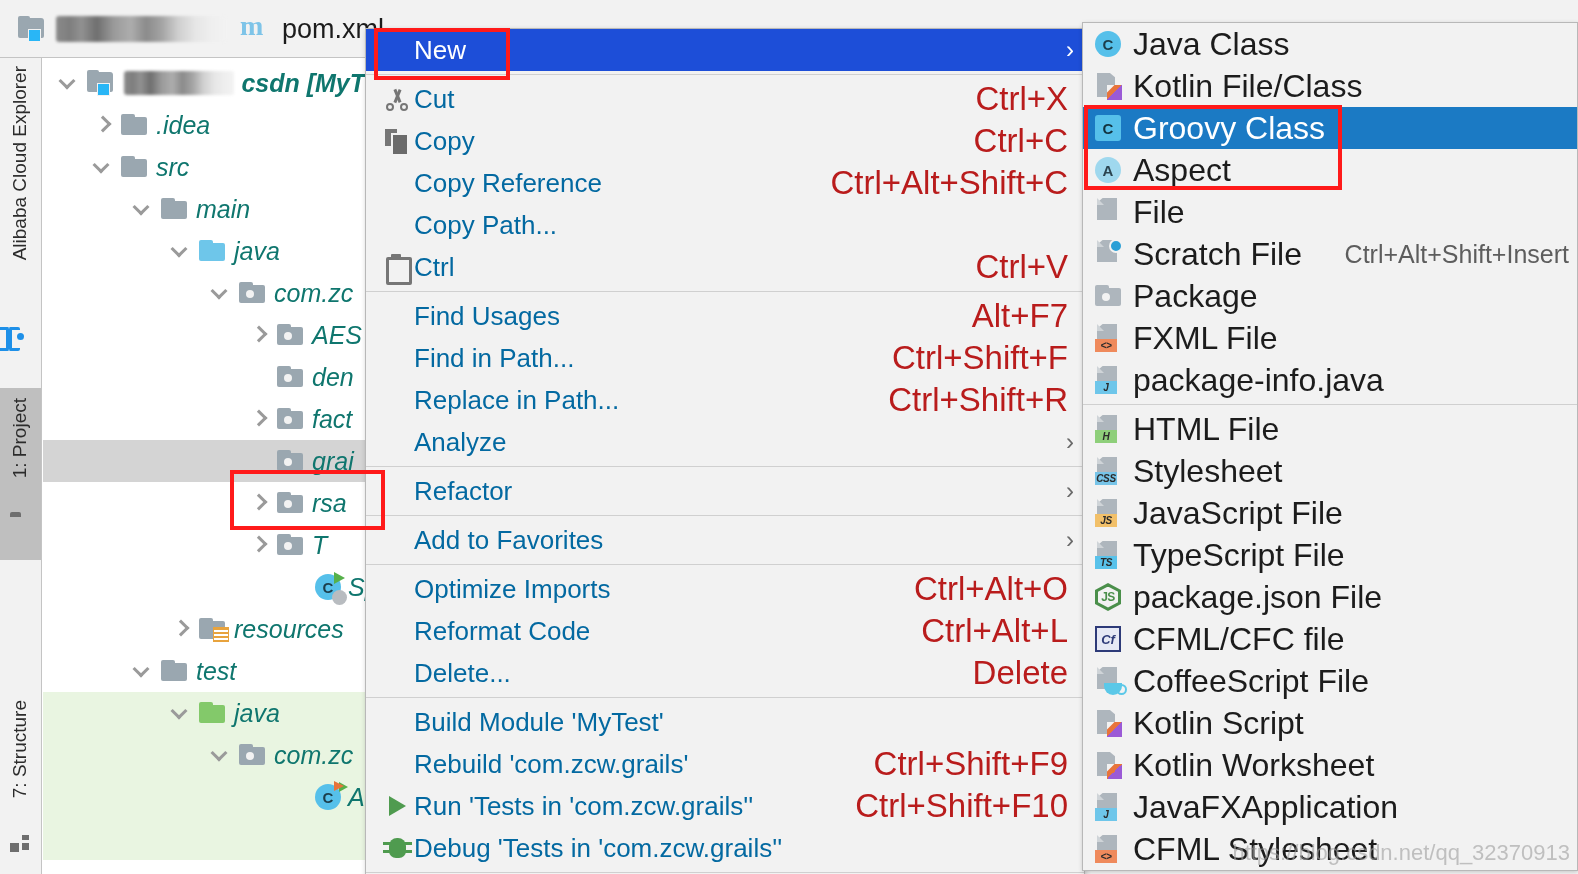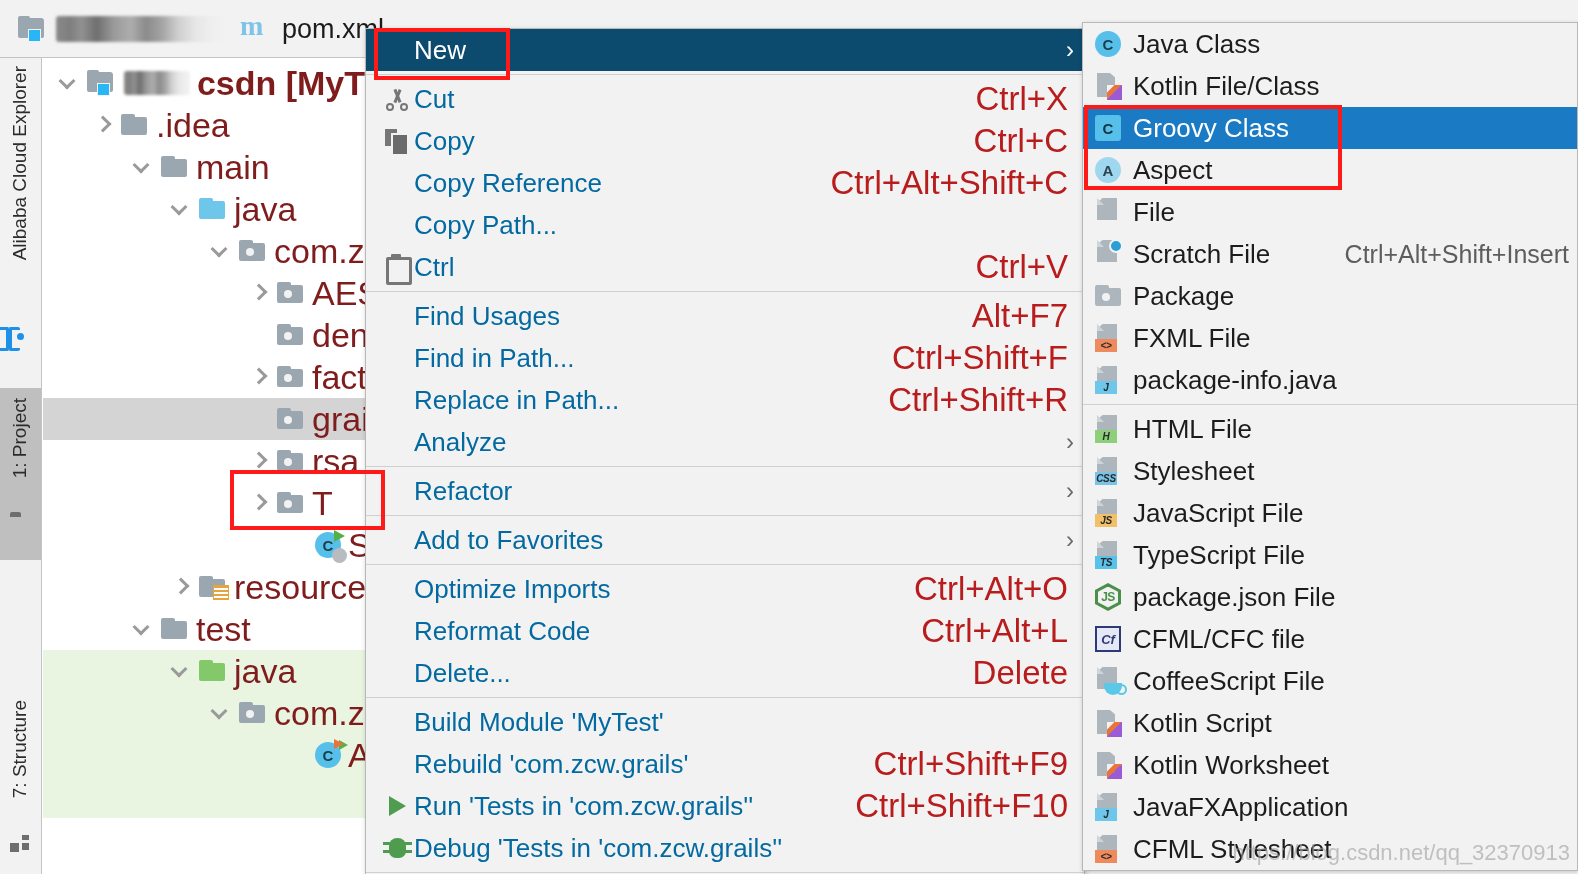--- a/index.html
+++ b/index.html
@@ -157,21 +157,21 @@
     position:absolute; left:7px; top:8px; width:8px; height:8px;
     background:#f2f2f2; border-radius:50%;
   }
   .fld.res:after {
     content:""; position:absolute; left:14px; top:9px; width:14px; height:13px;
     background:
       linear-gradient(#e8a33d 0 2px, transparent 2px 4px) 0 0/100% 4px repeat-y,
       #ffffff;
     border:1px solid #e8a33d;
   }
-  .lbl { font-size: 34px; color: #7f1d1d; }
+  .lbl { font-size: 25px; color: #0f766e; font-style: italic; }
   .lbl.bold { font-weight: 700; }
 
   .cls-ico {
     width: 26px; height: 26px; border-radius:50%; background:#56c0ea;
     color:#1c3d4a; font-size:15px; font-weight:700; display:flex;
     align-items:center; justify-content:center; flex:0 0 auto; position:relative;
   }
   .cls-ico.spring:after {
     content:""; position:absolute; right:-4px; top:-2px;
     width:0;height:0; border-left: 11px solid #56b04a;
@@ -218,21 +218,21 @@
     position: absolute; left: 365px; top: 28px; width: 720px;
     background: #f2f2f2;
     border: 1px solid #b8b8b8;
     box-shadow: 1px 2px 5px rgba(0,0,0,.22);
     z-index: 40;
   }
   .mi {
     display: flex; align-items: center; height: 42px; position: relative;
     padding-left: 14px; padding-right: 10px;
   }
-  .mi.hl { background: #0c4a6e; }
+  .mi.hl { background: #1d4ed8; }
   .mi .micon { width: 34px; flex: 0 0 auto; display:flex; align-items:center; justify-content:center; }
   .mi .mlabel { font-size: 26px; color: #0369a1; white-space: nowrap; }
   .mi.hl .mlabel { color: #ffffff; }
   .mi .mkey {
     margin-left: auto; font-size: 33px; color: #b91c1c; white-space: nowrap;
     padding-right: 6px;
   }
   .mi .msub {
     margin-left: auto; width: 16px; text-align: right;
     font-size: 24px; color: #6a6a6a; line-height: 1;
@@ -288,21 +288,21 @@
   
   .submenu {
     position: absolute; left: 1082px; top: 22px; width: 496px;
     background: #f2f2f2; border: 1px solid #b8b8b8;
     box-shadow: 1px 2px 5px rgba(0,0,0,.22);
     z-index: 60;
   }
   .si { display:flex; align-items:center; height:42px; padding-left:12px; padding-right:8px; }
   .si.hl { background:#1b7ac4; }
   .si .sicon { width:38px; flex:0 0 auto; display:flex; align-items:center; }
-  .si .slabel { font-size:26px; color:#1c1c1c; white-space:nowrap; }
+  .si .slabel { font-size:32px; color:#1c1c1c; white-space:nowrap; }
   .si.hl .slabel { color:#ffffff; }
   .si .skey { margin-left:auto; font-size:25px; color:#5d5d5d; white-space:nowrap; }
   .ssep { height:1px; background:#d0d0d0; margin:3px 0; }
 
   .ki { width:26px; height:28px; position:relative; }
   .ki .kbody {
     position:absolute; left:2px; top:1px; width:18px; height:24px; background:#aeb6bd;
     clip-path: polygon(0 0, 72% 0, 100% 18%, 100% 100%, 0 100%);
   }
   .ki .kk {
@@ -437,20 +437,29 @@
       <div class="row">
         <span class="indent" style="width:34px"></span>
         <span class="arrow r"></span>
         <span class="fld">
             <i class="tab"></i>
             <i class="body"></i>
           </span>
         <span class="lbl">.idea</span>
       </div>
 
+      <div class="row">
+        <span class="indent" style="width:34px"></span>
+        <span class="arrow d"></span>
+        <span class="fld">
+            <i class="tab"></i>
+            <i class="body"></i>
+          </span>
+        <span class="lbl">src</span>
+      </div>
 
       <div class="row">
         <span class="indent" style="width:74px"></span>
         <span class="arrow d"></span>
         <span class="fld">
             <i class="tab"></i>
             <i class="body"></i>
           </span>
         <span class="lbl">main</span>
       </div>

